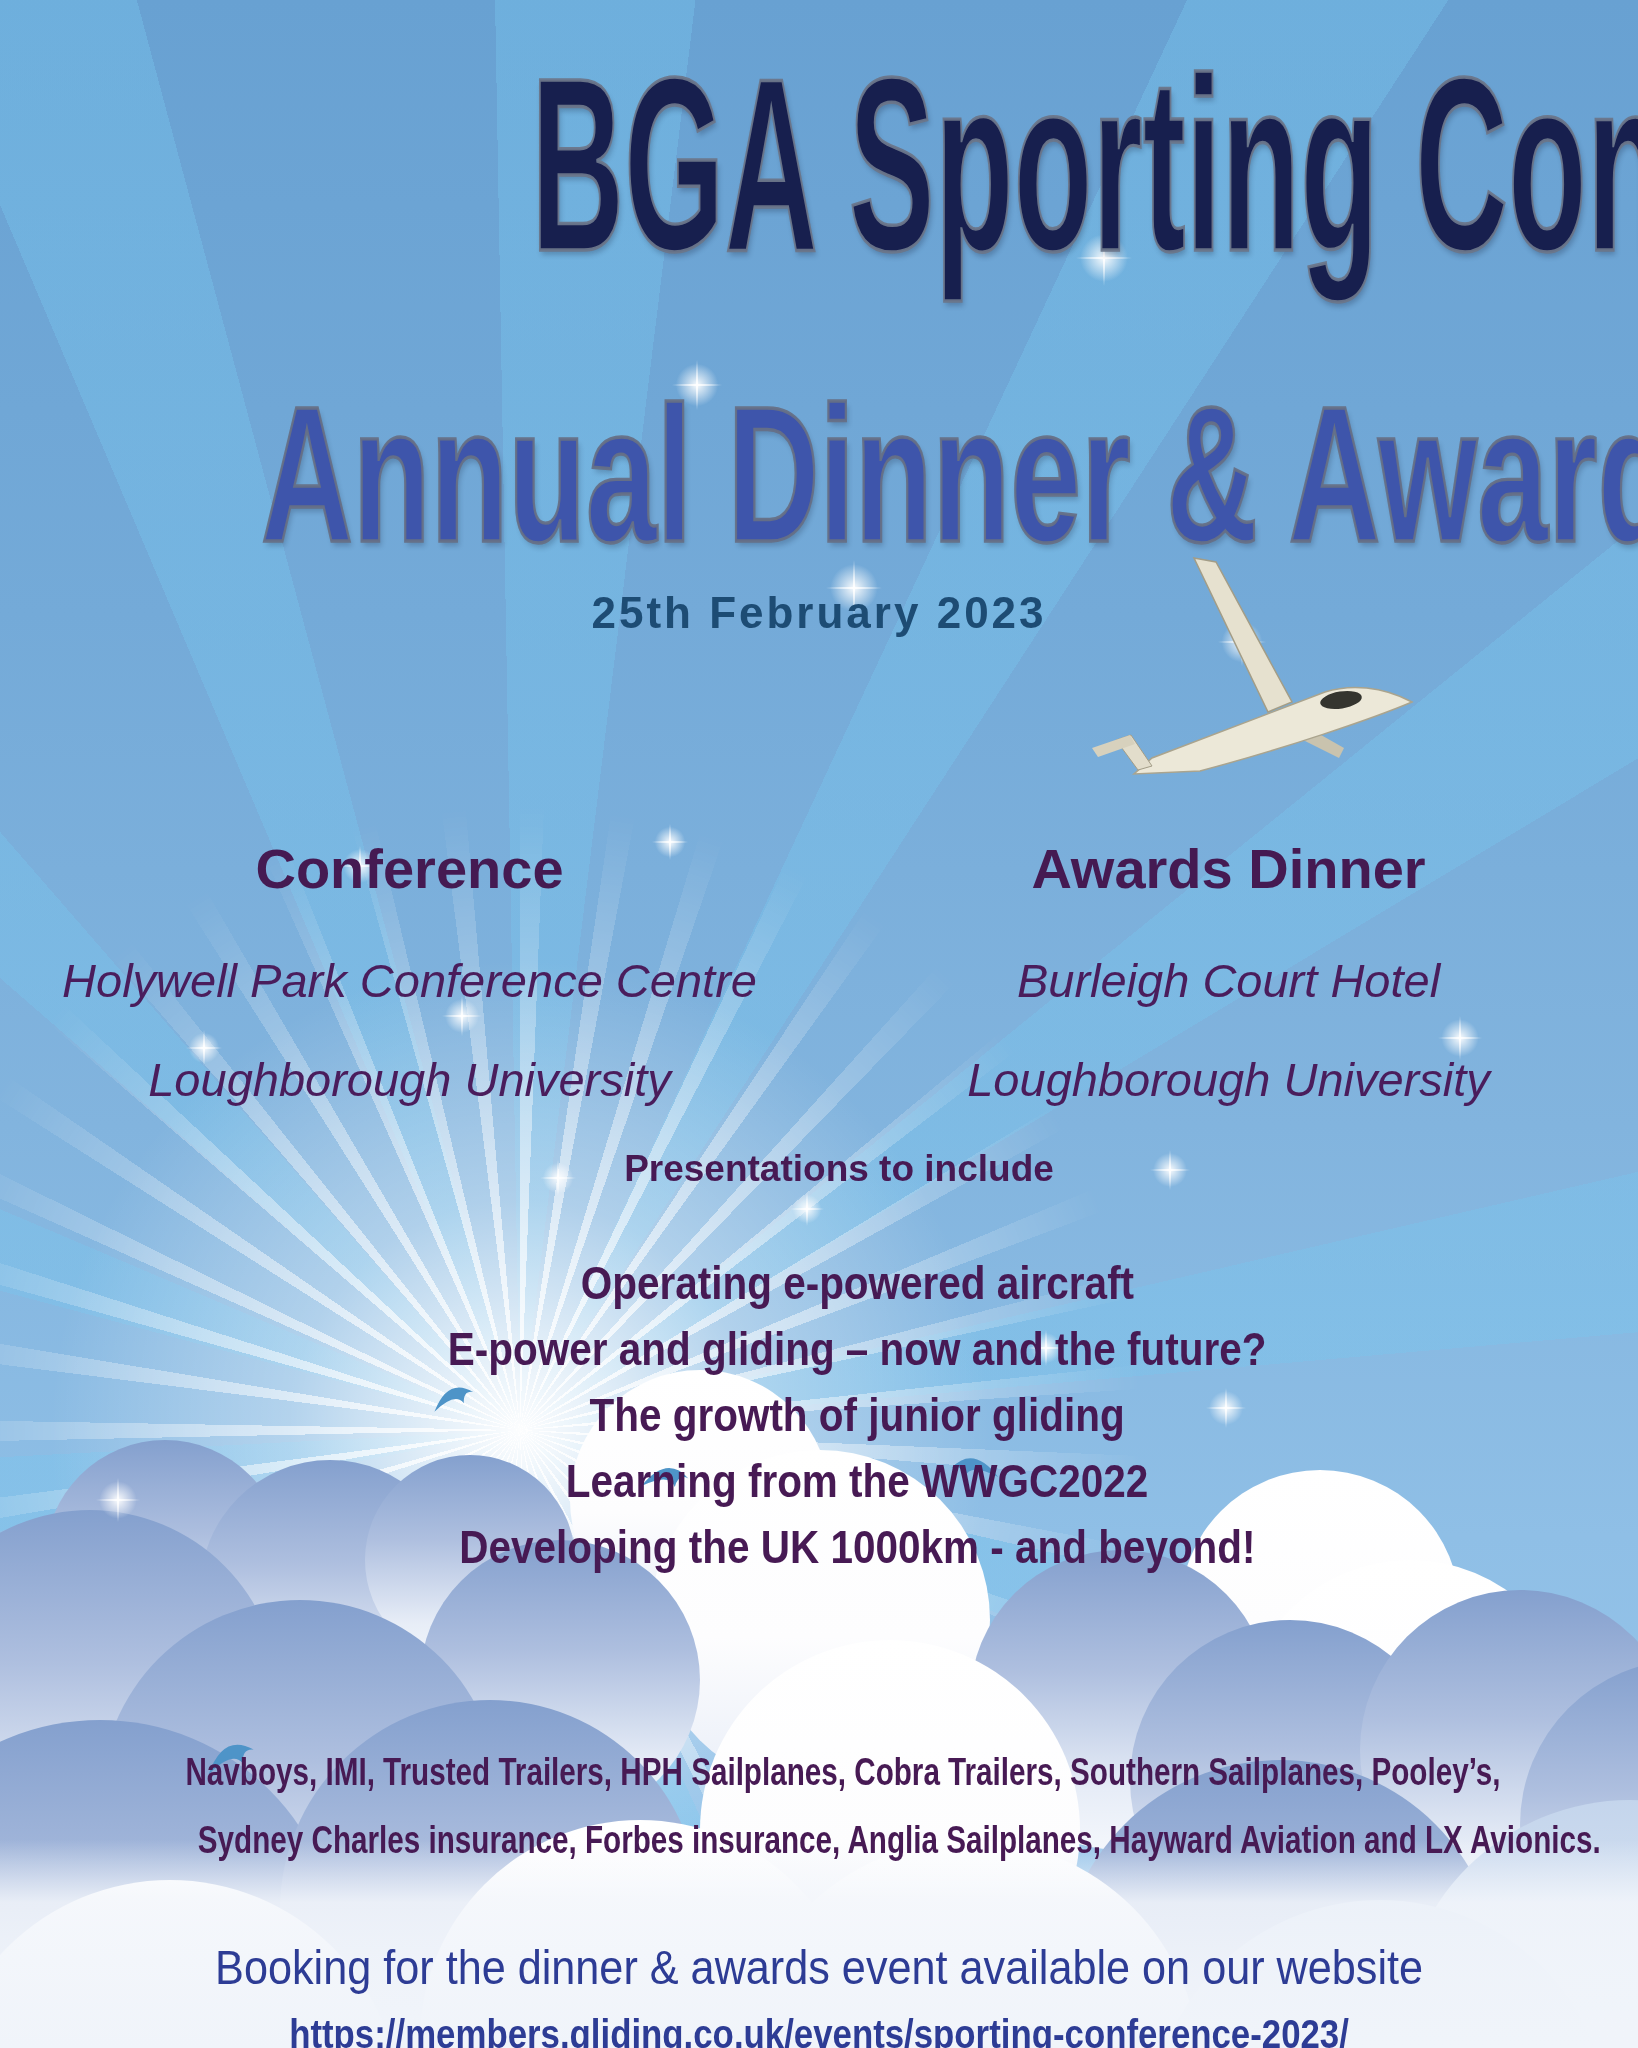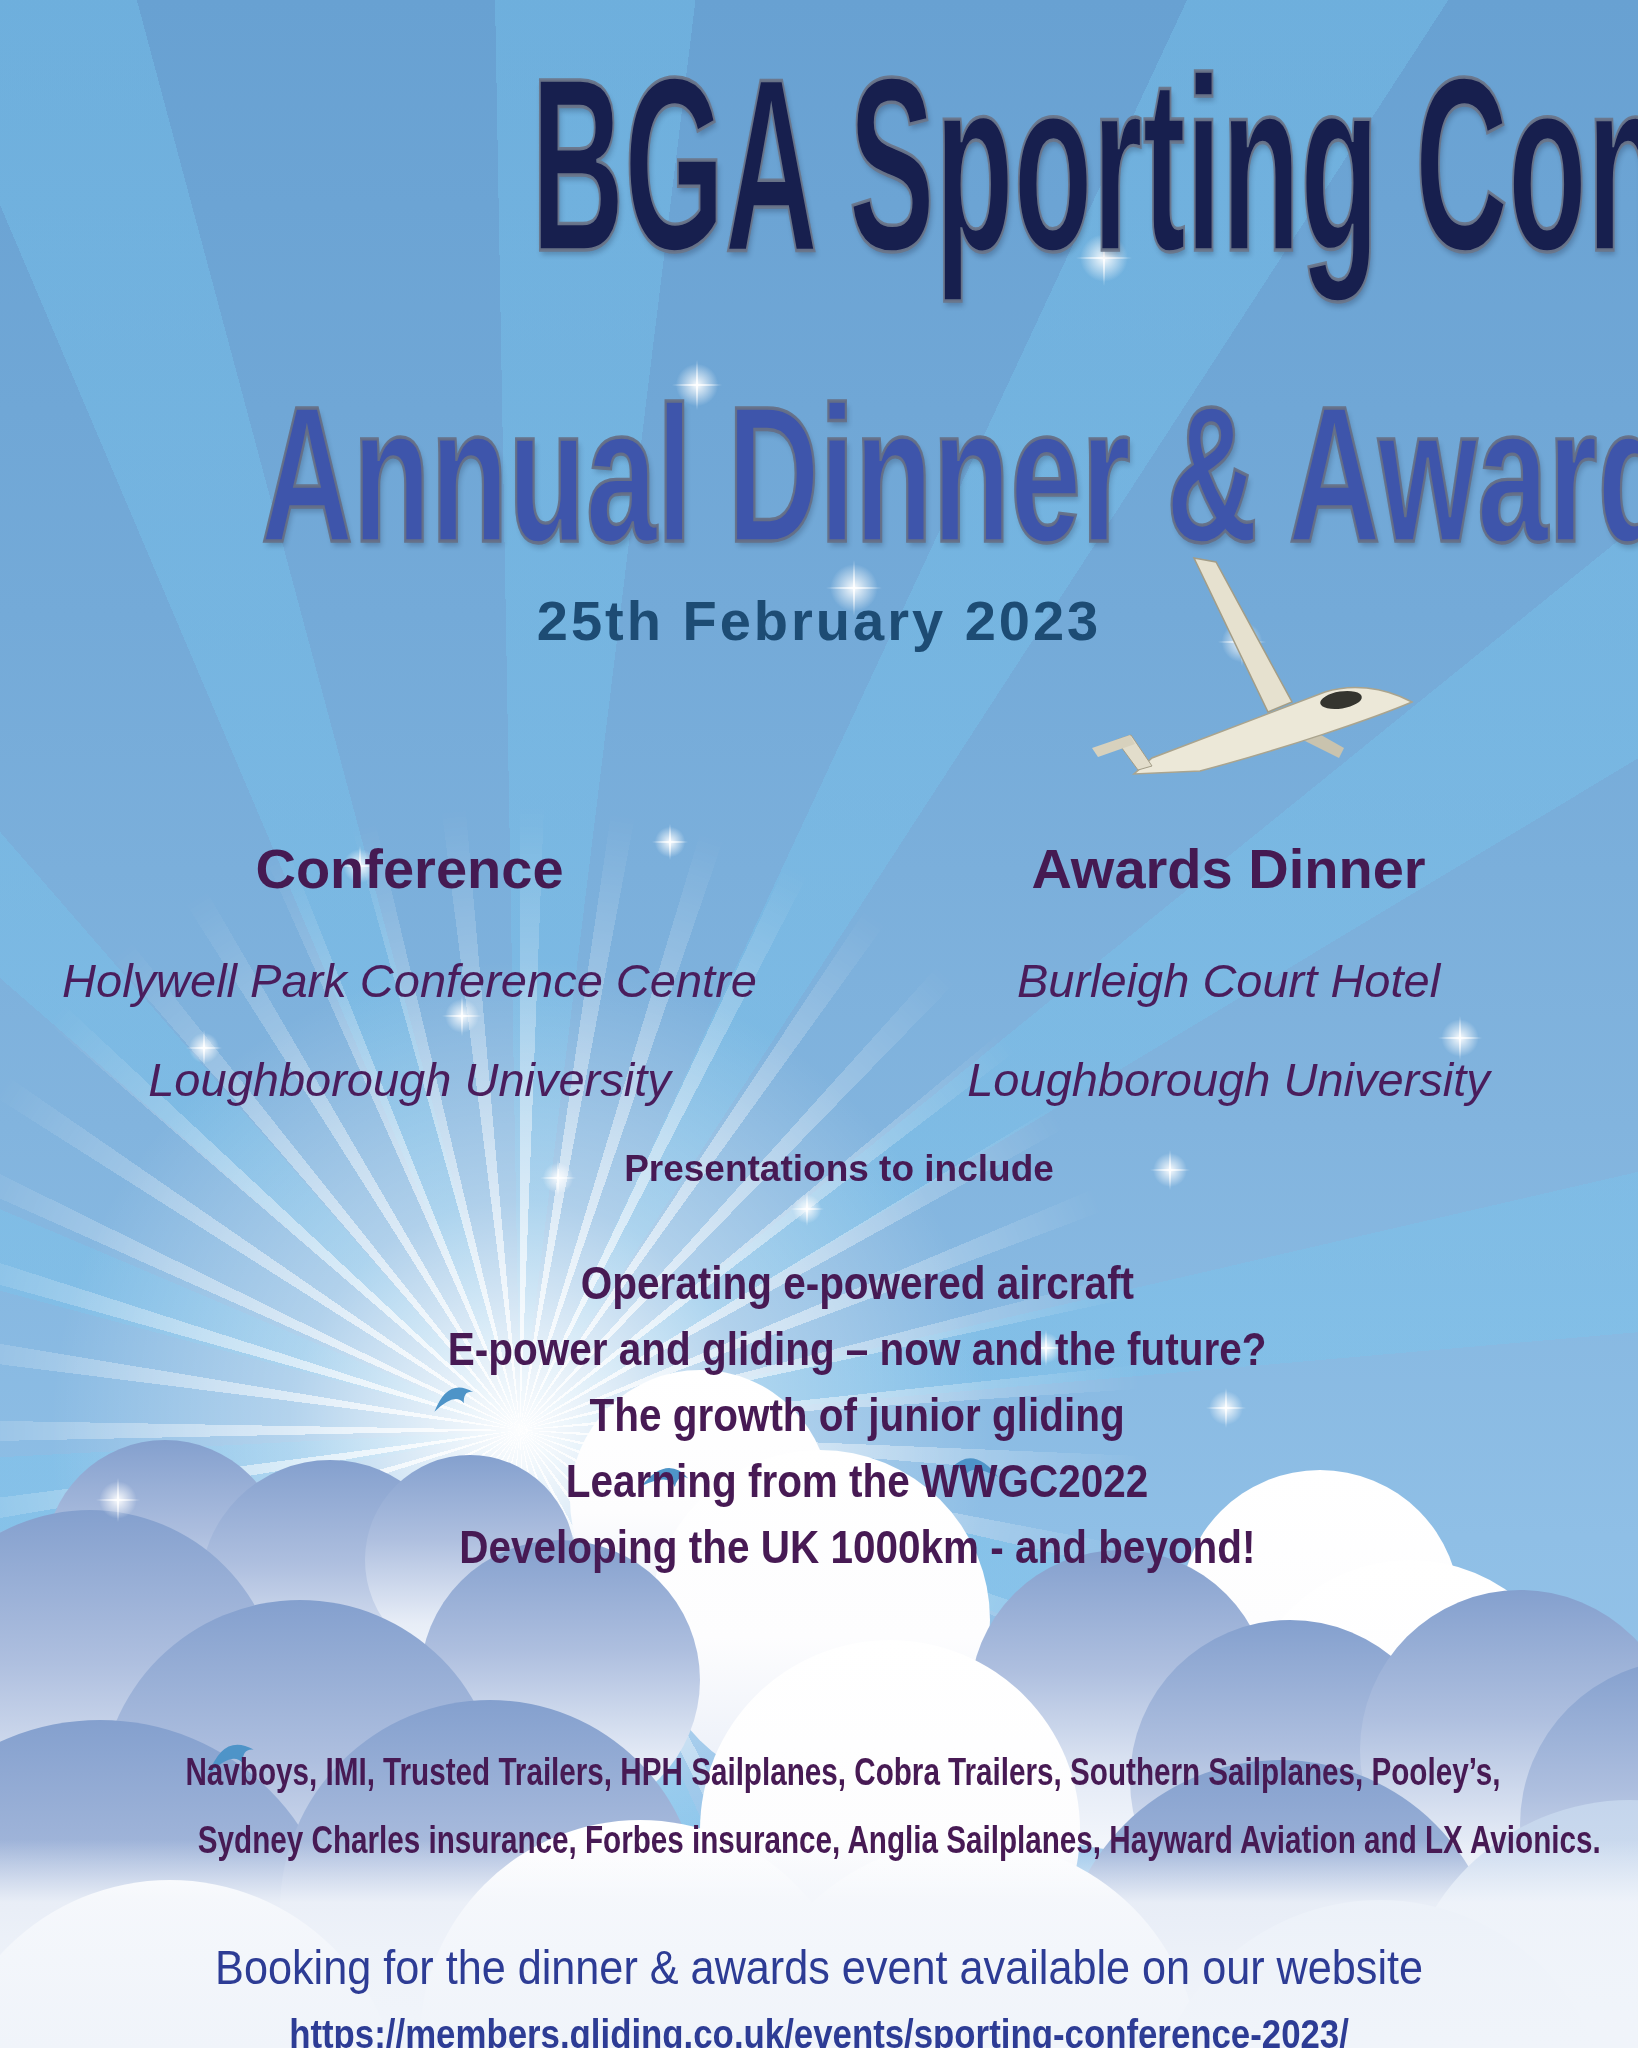--- a/index.html
+++ b/index.html
@@ -53,21 +53,21 @@
   .txt{position:absolute;left:0;width:100%;text-align:center;}
   .condense{display:inline-block;white-space:nowrap;}
   .title{top:42px;line-height:245px;font-weight:bold;font-size:215px;
     color:#171f4e;-webkit-text-stroke:3px rgba(108,118,138,0.95);
     text-shadow:3px 4px 6px rgba(20,30,60,0.25);}
   .title .condense{transform:scale(0.60,1.15);}
   .subtitle{top:372px;line-height:205px;font-weight:bold;font-size:172px;
     color:#3e55ab;-webkit-text-stroke:3px rgba(102,112,134,0.95);
     text-shadow:3px 4px 6px rgba(20,30,60,0.22);}
   .subtitle .condense{transform:scale(0.74,1.12);}
-  .date{top:588px;font-weight:bold;font-size:56px;letter-spacing:3px;color:#1d4c74;}
+  .date{top:588px;font-weight:bold;font-size:44px;letter-spacing:3px;color:#1d4c74;}
   .columns{position:absolute;top:836px;left:0;width:100%;display:flex;}
   .col{width:50%;text-align:center;}
   .col-heading{font-weight:bold;font-size:56px;color:#451a52;margin:0 0 52px 0;}
   .col-line{font-style:italic;font-size:47px;color:#4a1d5c;margin:0 0 44px 0;}
   .presentations{position:absolute;top:1148px;left:0;width:100%;text-align:center;color:#471a54;margin-left:20px;}
   .pres-heading{font-weight:bold;font-size:37px;margin:0 0 60px 0;}
   .pres-item{font-weight:bold;font-size:46px;line-height:66px;margin:0;padding-left:36px;}
   .pres-item .condense{transform:scaleX(0.88);}
   .exhibitors{position:absolute;top:1738px;left:0;width:100%;text-align:center;color:#471a54;}
   .exh-heading{font-weight:bold;font-size:33px;margin:0 0 34px 0;}

